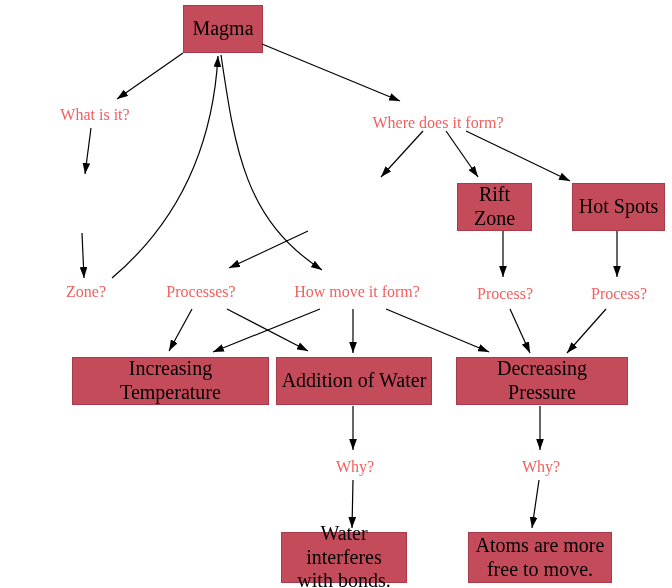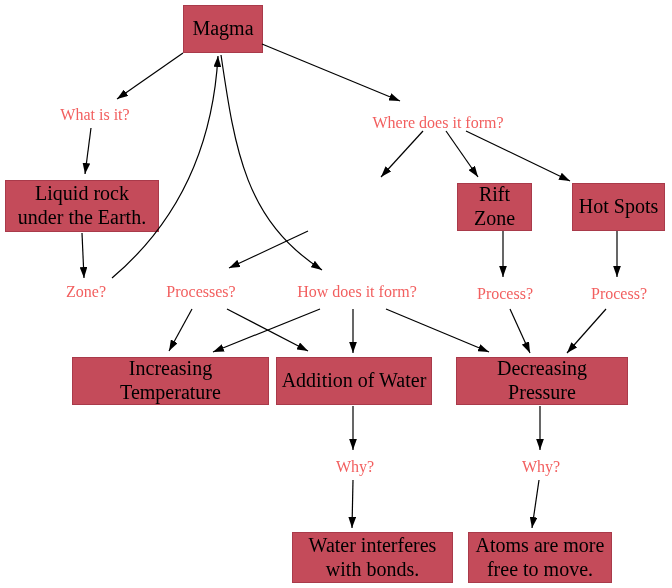--- a/index.html
+++ b/index.html
@@ -53,54 +53,53 @@
 
   
   #node-magma               { left:183px; top:5px;   width:80px;  height:48px; }
   #node-liquid-rock         { left:5px;   top:180px; width:154px; height:52px; }
   #node-subduction          { left:283px; top:183px; width:147px; height:48px; }
   #node-rift                { left:457px; top:183px; width:75px;  height:48px; }
   #node-hot-spots           { left:572px; top:183px; width:93px;  height:48px;text-align:center; }
   #node-increasing-temp     { left:58px;  top:357px; width:197px; height:48px;margin-left:14px; }
   #node-addition-water      { left:276px; top:357px; width:156px; height:48px; }
   #node-decreasing-pressure { left:456px; top:357px; width:172px; height:48px; }
-  #node-water-interferes    { left:292px; top:532px; width:161px; height:51px;text-align:center; }
+  #node-water-interferes    { left:281px; top:532px; width:126px; height:51px;text-align:center; }
   #node-atoms-free          { left:468px; top:532px; width:144px; height:51px; }
 
   
   #q-what-is-it    { left:95px;  top:115px; }
   #q-where         { left:438px; top:115px;margin-top:8px; }
   #q-term          { left:86px;  top:292px; }
   #q-processes     { left:201px; top:292px; }
   #q-how           { left:357px; top:292px; }
   #q-process-rift  { left:505px; top:294px; }
   #q-process-hot   { left:619px; top:294px; }
   #q-why-water     { left:355px; top:467px; }
   #q-why-pressure  { left:541px; top:467px; }
 </style>
 </head>
 <body>
 
 <div id="canvas" style="--background: #ffffff; --node-fill: #c44b5a; --node-border: #a93a4a; --node-text: #000000; --question-text: #f25f5f; --edge: #000000;">
 
   <div class="node" id="node-magma">Magma</div>
-  <div class="node" id="node-liquid-rock">Liquid rock under the Earth.</div>
   <div class="node" id="node-rift">Rift Zone</div>
   <div class="node" id="node-hot-spots">Hot Spots</div>
   <div class="node" id="node-increasing-temp">Increasing Temperature</div>
   <div class="node" id="node-decreasing-pressure">Decreasing Pressure</div>
   <div class="node" id="node-addition-water">Addition of Water</div>
   <div class="node" id="node-water-interferes">Water interferes with bonds.</div>
   <div class="node" id="node-atoms-free">Atoms are more free to move.</div>
 
   <span class="qlabel" id="q-what-is-it">What is it?</span>
   <span class="qlabel" id="q-where">Where does it form?</span>
   <span class="qlabel" id="q-term">Zone?</span>
   <span class="qlabel" id="q-processes">Processes?</span>
-  <span class="qlabel" id="q-how">How does it form?</span>
+  <span class="qlabel" id="q-how">How move it form?</span>
   <span class="qlabel" id="q-process-rift">Process?</span>
   <span class="qlabel" id="q-process-hot">Process?</span>
   <span class="qlabel" id="q-why-water">Why?</span>
   <span class="qlabel" id="q-why-pressure">Why?</span>
 
   <svg id="edges" viewBox="0 0 672 588" xmlns="http://www.w3.org/2000/svg">
     <defs>
       <marker id="arrowhead" viewBox="0 0 10 7" refX="10" refY="3.5" markerWidth="11" markerHeight="7.7" orient="auto" markerUnits="userSpaceOnUse">
         <path d="M0,0 L10,3.5 L0,7 Z"></path>
       </marker>

